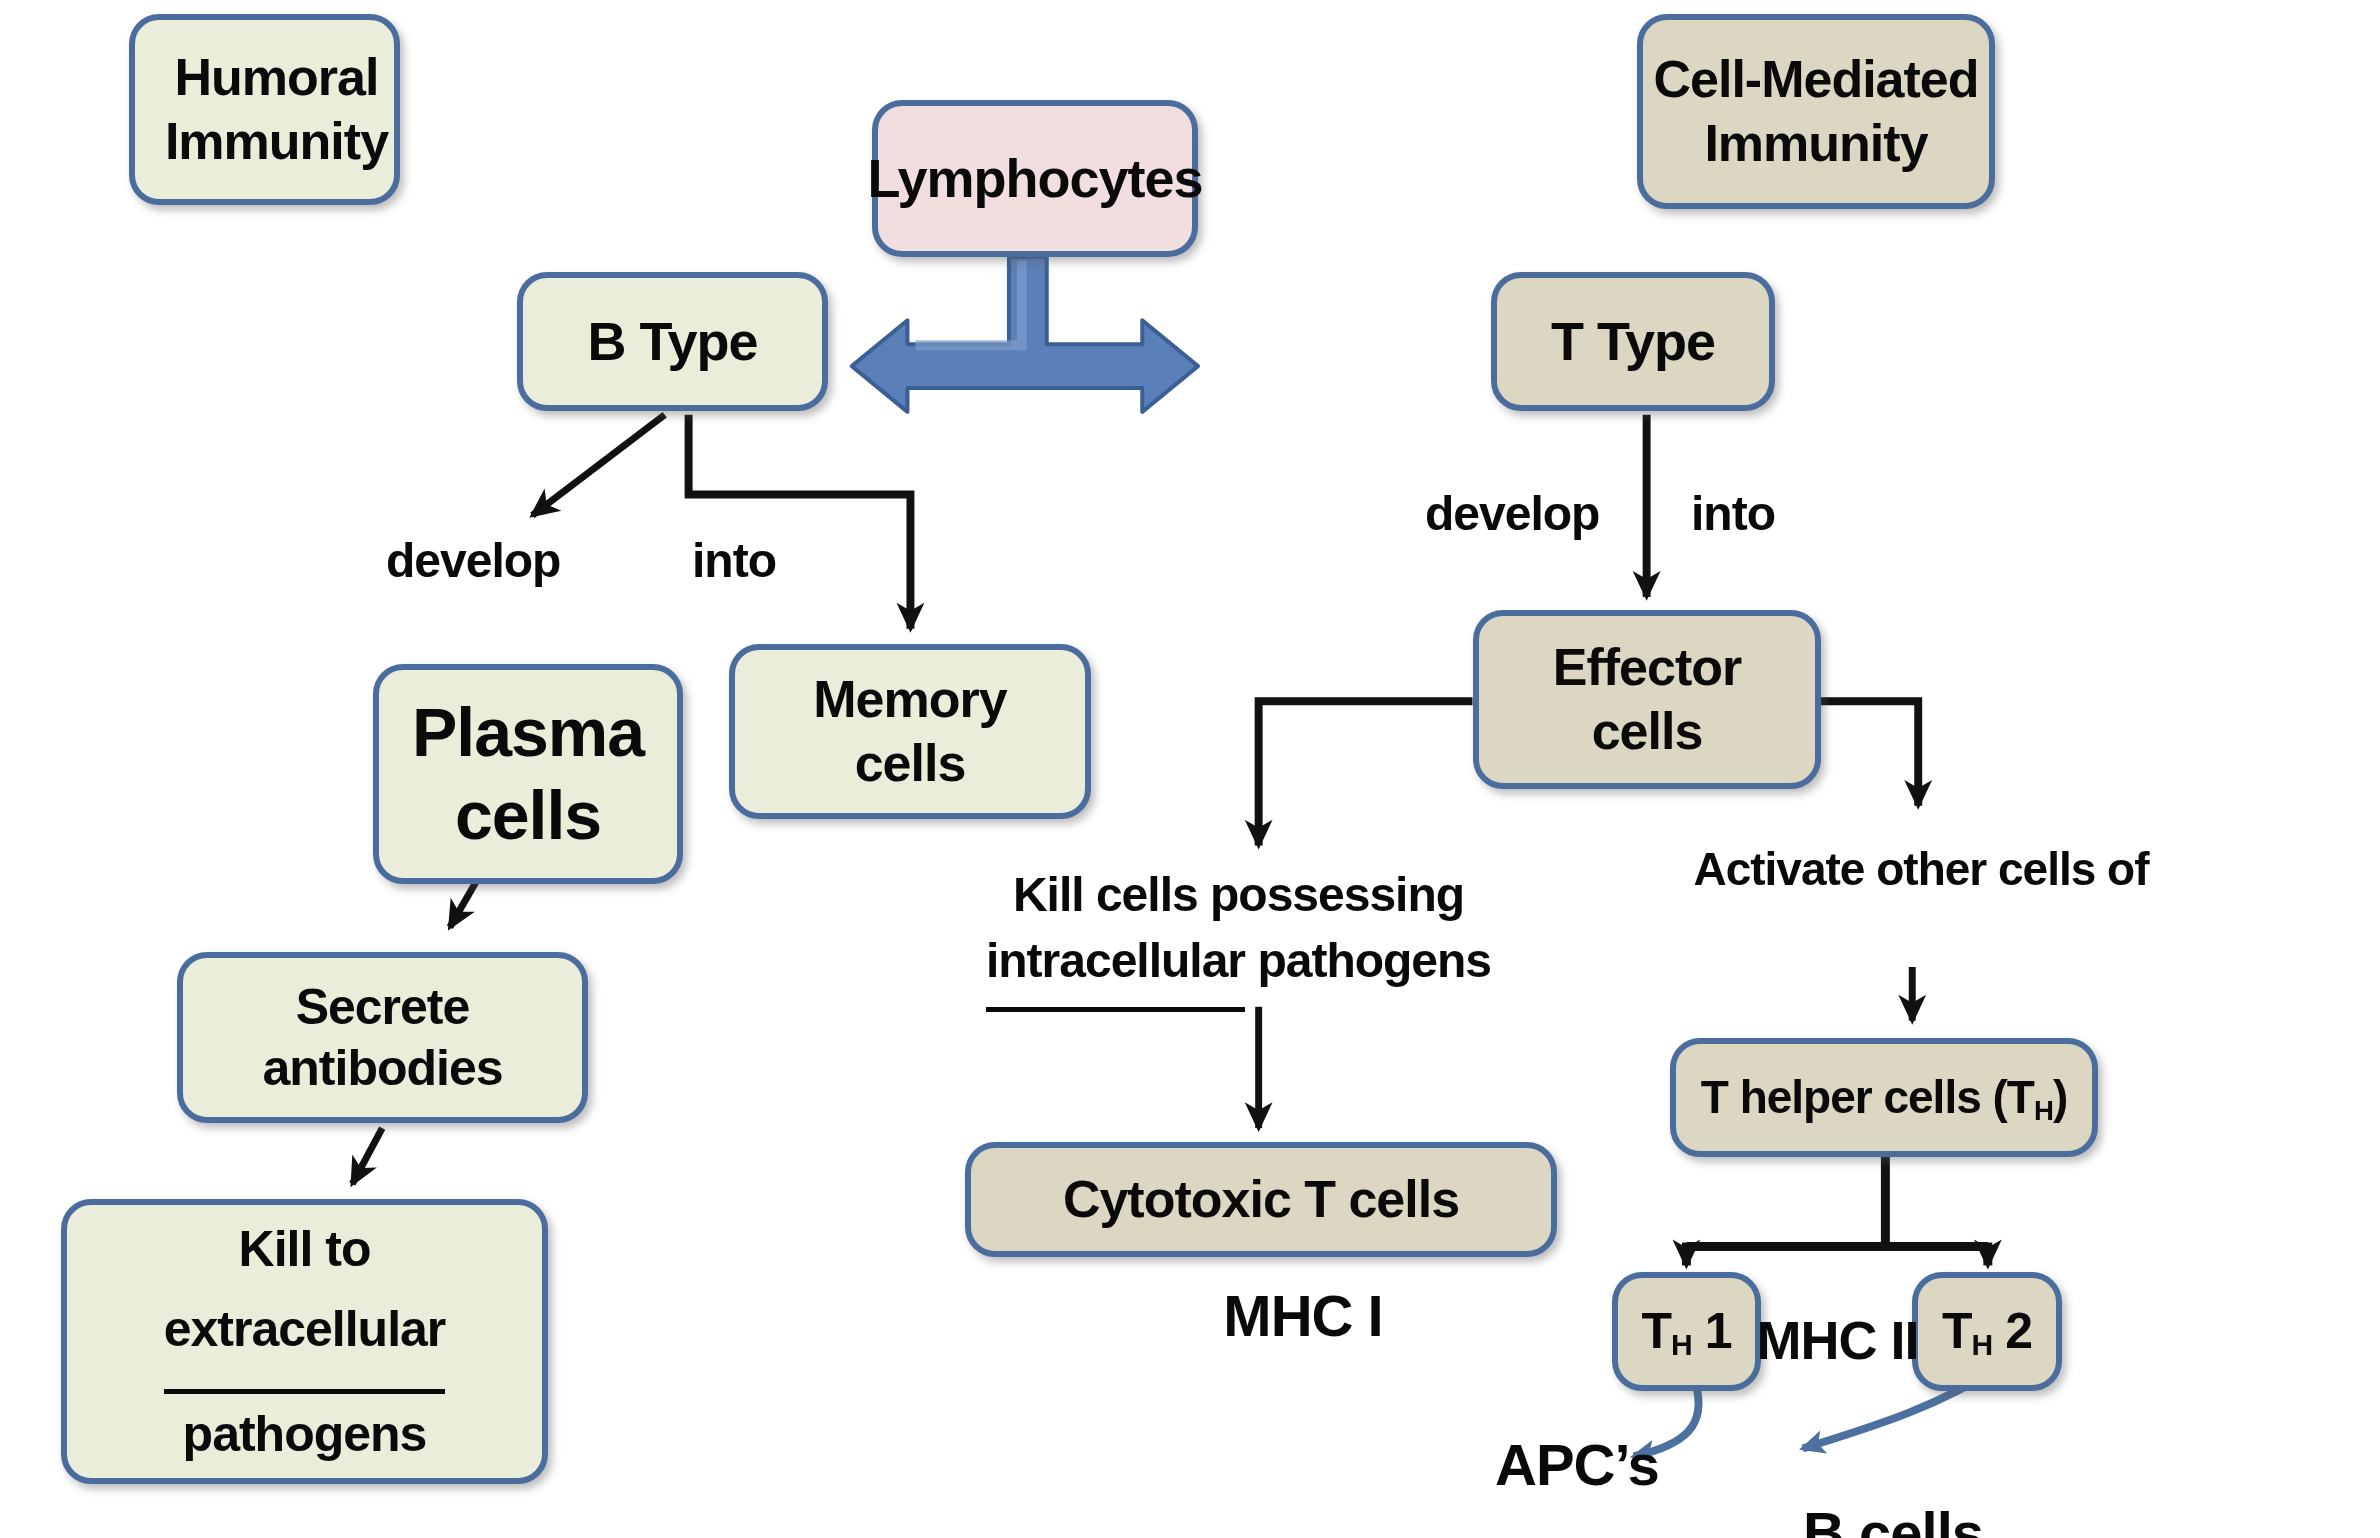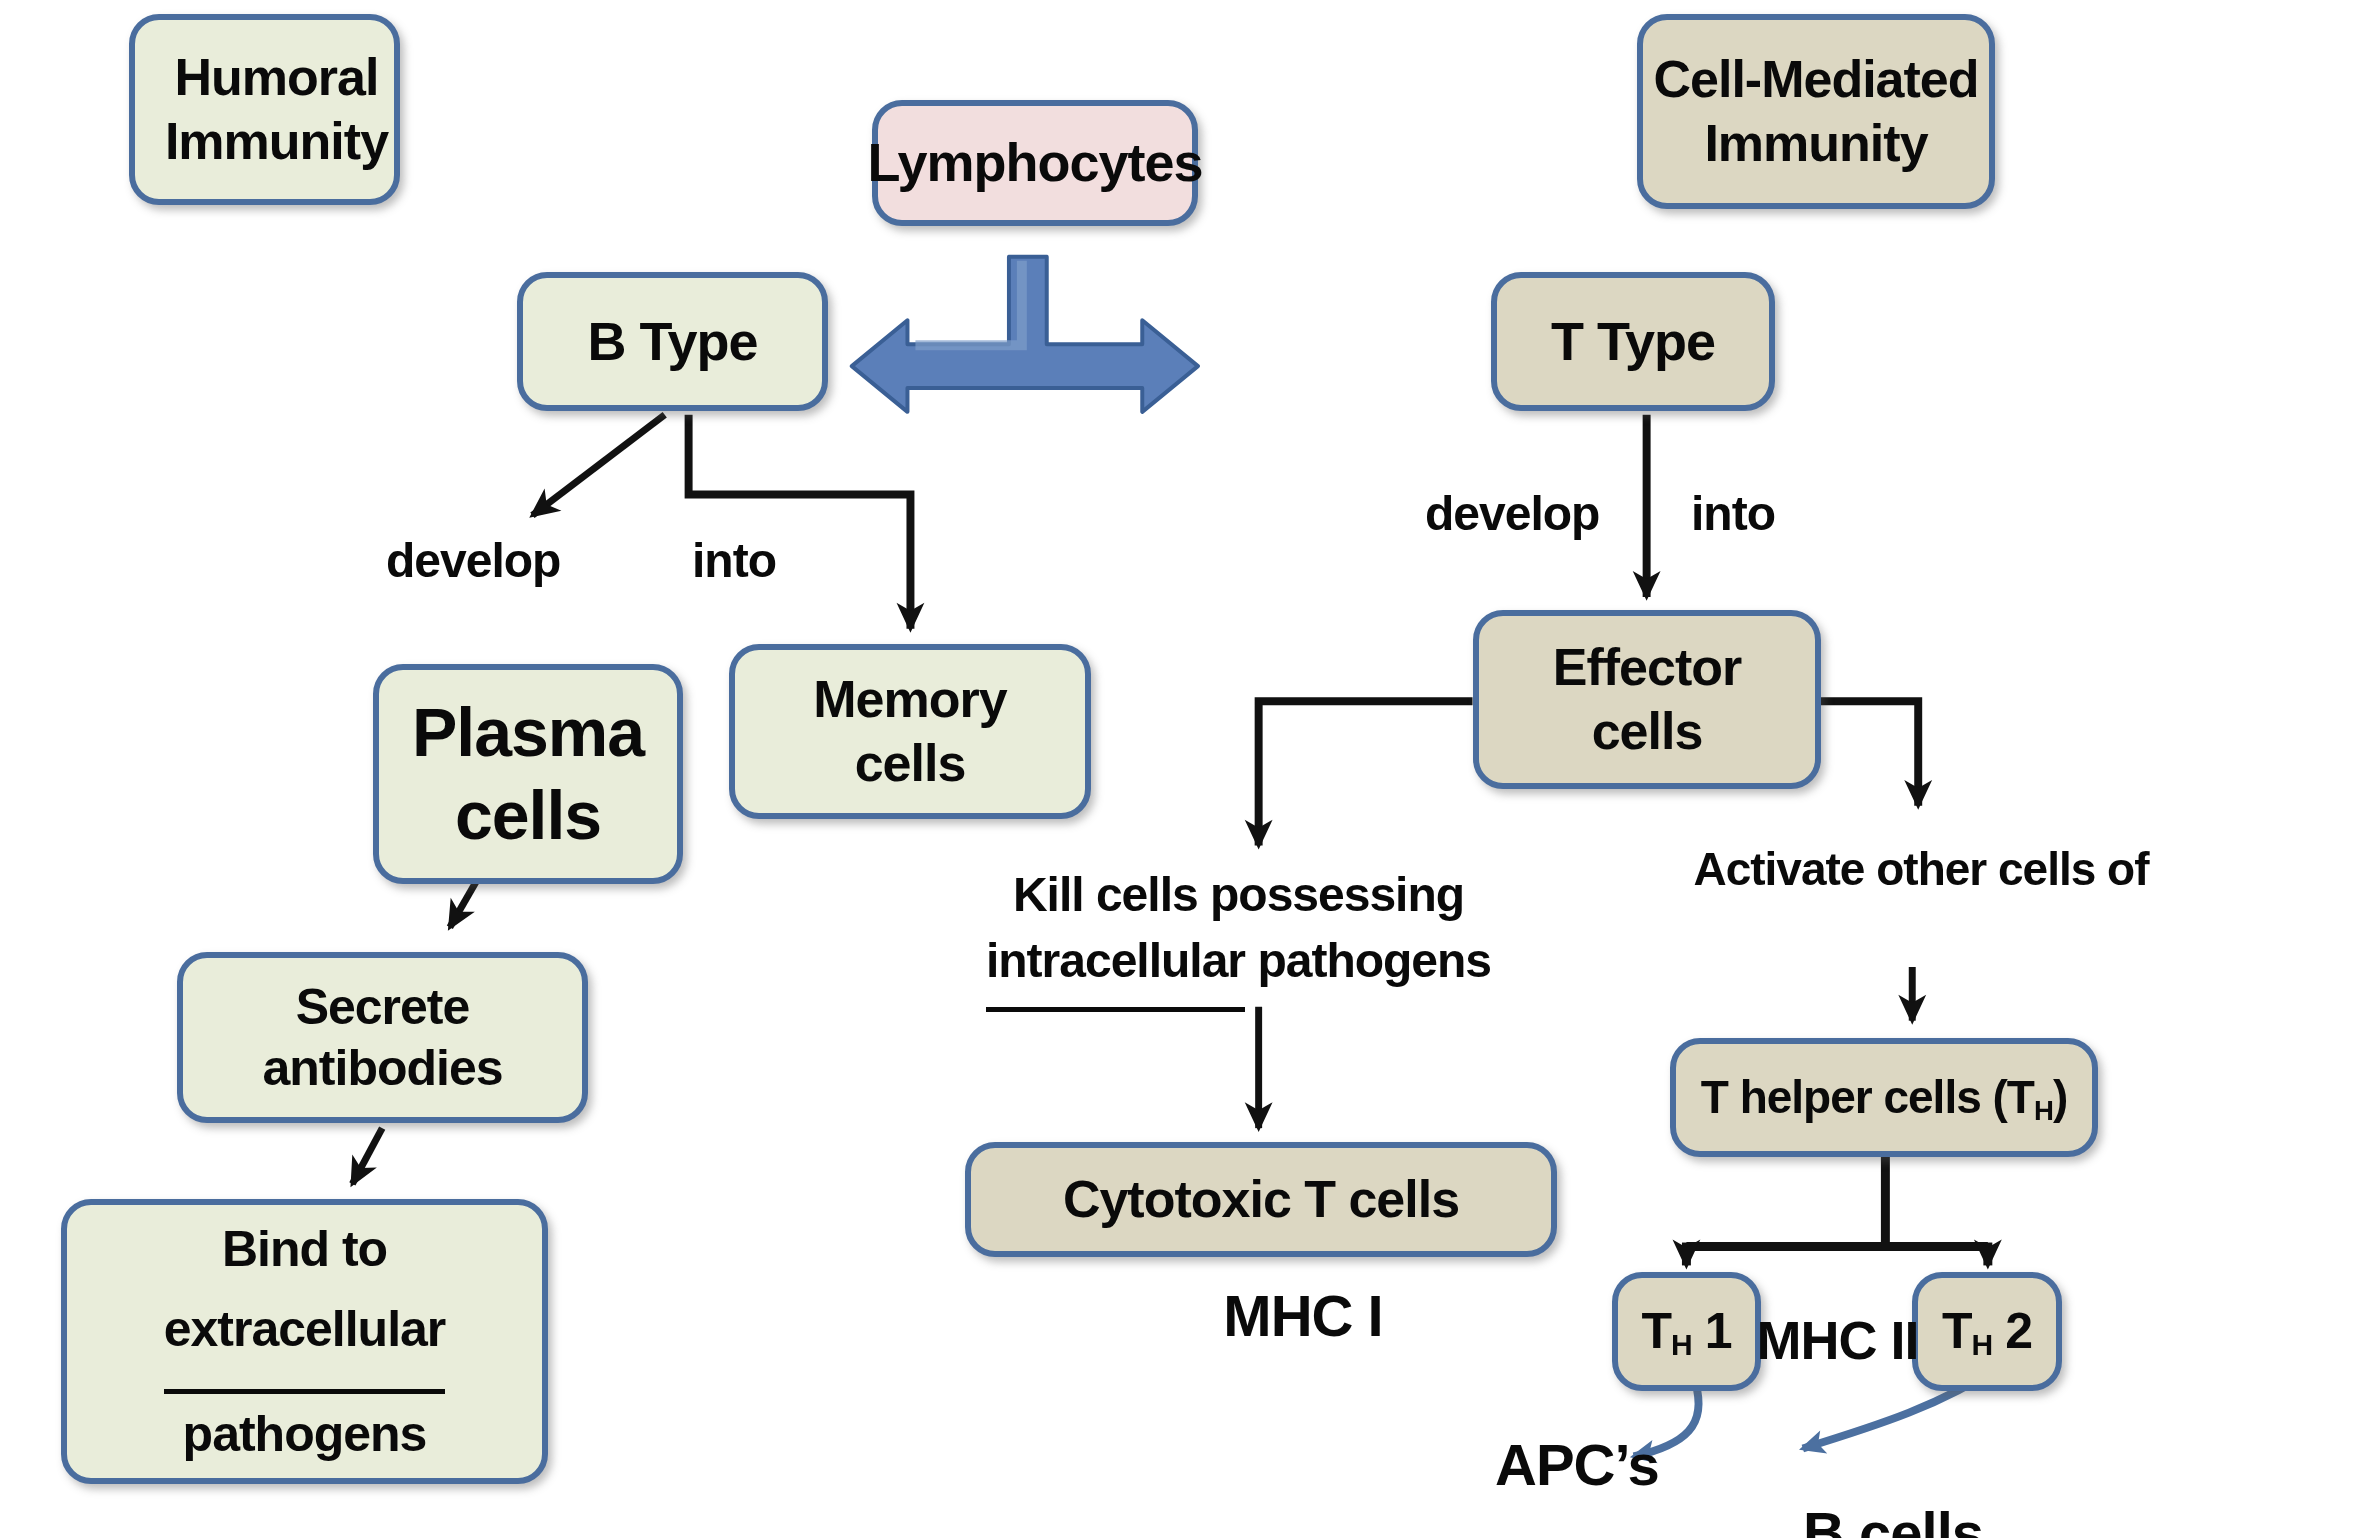--- a/index.html
+++ b/index.html
@@ -71,21 +71,21 @@
 
     <path d="M1704,1390 C1716,1432 1695,1452 1642,1464" fill="none" stroke="#4c70a0" stroke-width="8" marker-end="url(#ahb)"></path>
     <path d="M2012,1372 C1952,1412 1890,1432 1812,1456" fill="none" stroke="#4c70a0" stroke-width="8" marker-end="url(#ahb)"></path>
   </svg>
 
   <div class="box sage" style="left:129px;top:14px;width:271px;height:191px;font-size:52px;padding-left:24px;">
     <span>Humoral</span>
     <span>Immunity</span>
   </div>
 
-  <div class="box pink" style="left:872px;top:100px;width:326px;height:126px;font-size:54px;">
+  <div class="box pink" style="left:872px;top:100px;width:326px;height:157px;font-size:54px;">
     <span>Lymphocytes</span>
   </div>
 
   <div class="box tan" style="left:1637px;top:14px;width:358px;height:195px;font-size:52px;">
     <span>Cell-Mediated</span>
     <span>Immunity</span>
   </div>
 
   <div class="box sage" style="left:517px;top:272px;width:311px;height:139px;font-size:54px;">
     <span>B Type</span>
@@ -109,21 +109,21 @@
     <span>Effector</span>
     <span>cells</span>
   </div>
 
   <div class="box sage" style="left:177px;top:952px;width:411px;height:171px;font-size:50px;">
     <span>Secrete</span>
     <span>antibodies</span>
   </div>
 
   <div class="box sage" style="left:61px;top:1199px;width:487px;height:285px;font-size:50px;line-height:1.6;">
-    <span>Bind to</span>
+    <span>Kill to</span>
     <span class="u">extracellular</span>
     <span>pathogens</span>
   </div>
 
   <div class="box tan" style="left:965px;top:1142px;width:592px;height:115px;font-size:52px;">
     <span>Cytotoxic T cells</span>
   </div>
 
   <div class="box tan" style="left:1670px;top:1038px;width:428px;height:119px;font-size:46px;">
     <span style="white-space:nowrap;">

